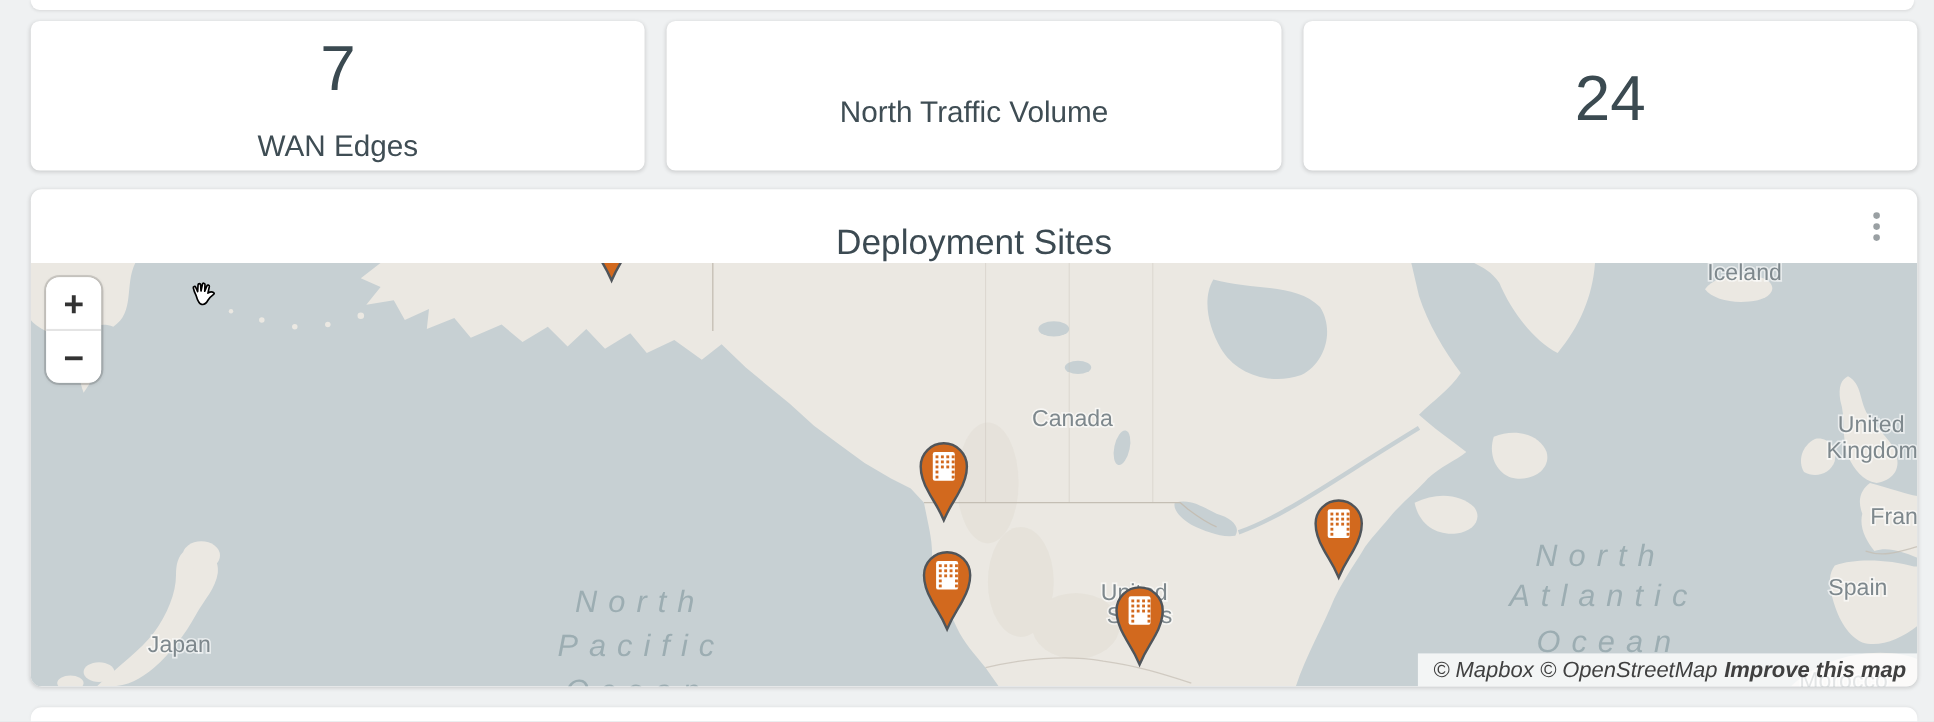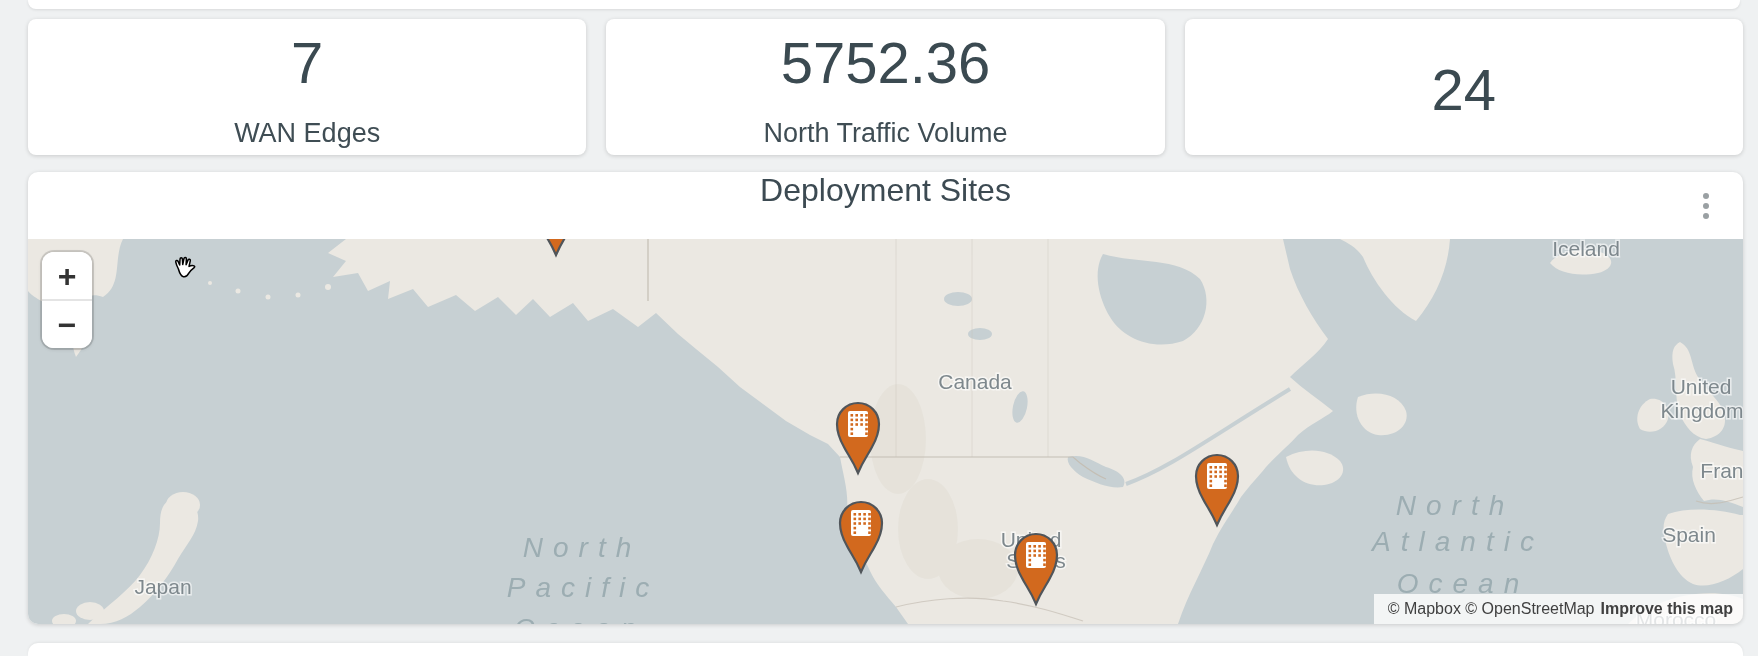--- a/index.html
+++ b/index.html
@@ -15,21 +15,21 @@
   .stat-card { flex:1; background:#fff; border-radius:8px;
     box-shadow:0 1px 4px rgba(0,0,0,.16);
     display:flex; flex-direction:column; align-items:center; justify-content:center;
     padding-top:6px; }
   .stat-value { font-size:58px; line-height:1.1; color:#3b4a51; }
   .stat-label { font-size:27px; margin-top:24px; color:#3f4d54; }
 
   .panel { position:absolute; top:172px; left:28px; right:15px; height:452px;
     background:#fff; border-radius:10px; box-shadow:0 1px 4px rgba(0,0,0,.16); }
   .panel-header { position:relative; height:67px; display:flex;
-    align-items:flex-start; justify-content:center; }
+    align-items:flex-end; justify-content:center; }
   .panel-title { font-size:32px; color:#3c4a52; }
   .kebab { position:absolute; right:26px; top:50%; transform:translateY(-50%);
     width:22px; height:34px; display:flex; flex-direction:column;
     align-items:center; justify-content:center; gap:4px; cursor:pointer; }
   .kebab i { width:6px; height:6px; border-radius:50%; background:#9aa0a3; display:block; }
 
   .map-wrap { position:relative; width:100%; height:385px;
     border-radius:0 0 10px 10px; overflow:hidden; cursor:grab; }
   .map-wrap svg.map { display:block; width:100%; height:100%; }
 
@@ -43,42 +43,41 @@
     background:#fff; border-radius:12px;
     box-shadow:0 0 0 2px rgba(0,0,0,.13), 0 1px 4px rgba(0,0,0,.15);
     display:flex; flex-direction:column; overflow:hidden; }
   .zoom-btn { flex:1; display:flex; align-items:center; justify-content:center;
     font-size:32px; font-weight:700; color:#333; background:#fff;
     border:none; cursor:pointer; line-height:1; }
   .zoom-divider { height:2px; background:#e4e4e4; }
 
   .attribution { position:absolute; right:0; bottom:0; height:30px;
     background:rgba(255,255,255,.78); display:flex; align-items:center;
-    padding:0 10px 0 14px; font-size:16px; color:#404040; white-space:pre; }
+    padding:0 10px 0 14px; font-size:20px; color:#404040; white-space:pre;font-style:italic; }
   .attribution a { color:#404040; text-decoration:none; }
   .attribution .improve { font-weight:700; margin-left:6px; }
 
   .hand-cursor { position:absolute; left:144px; top:16px; width:28px; height:28px;
     pointer-events:none; }
 
   .bottom-strip { position:absolute; top:643px; left:28px; right:15px; height:13px;
     background:#fff; border-radius:10px 10px 0 0; box-shadow:0 -1px 3px rgba(0,0,0,.06); }
 </style>
 </head>
 <body>
 
 <div class="top-strip"></div>
 
 <div class="stats-row">
   <div class="stat-card">
     <div class="stat-value">7</div>
     <div class="stat-label">WAN Edges</div>
   </div>
   <div class="stat-card">
-    <div class="stat-value">5752.36</div>
     <div class="stat-label">North Traffic Volume</div>
   </div>
   <div class="stat-card">
     <div class="stat-value">24</div>
   </div>
 </div>
 
 <div class="panel">
   <div class="panel-header">
     <div class="panel-title">Deployment Sites</div>

